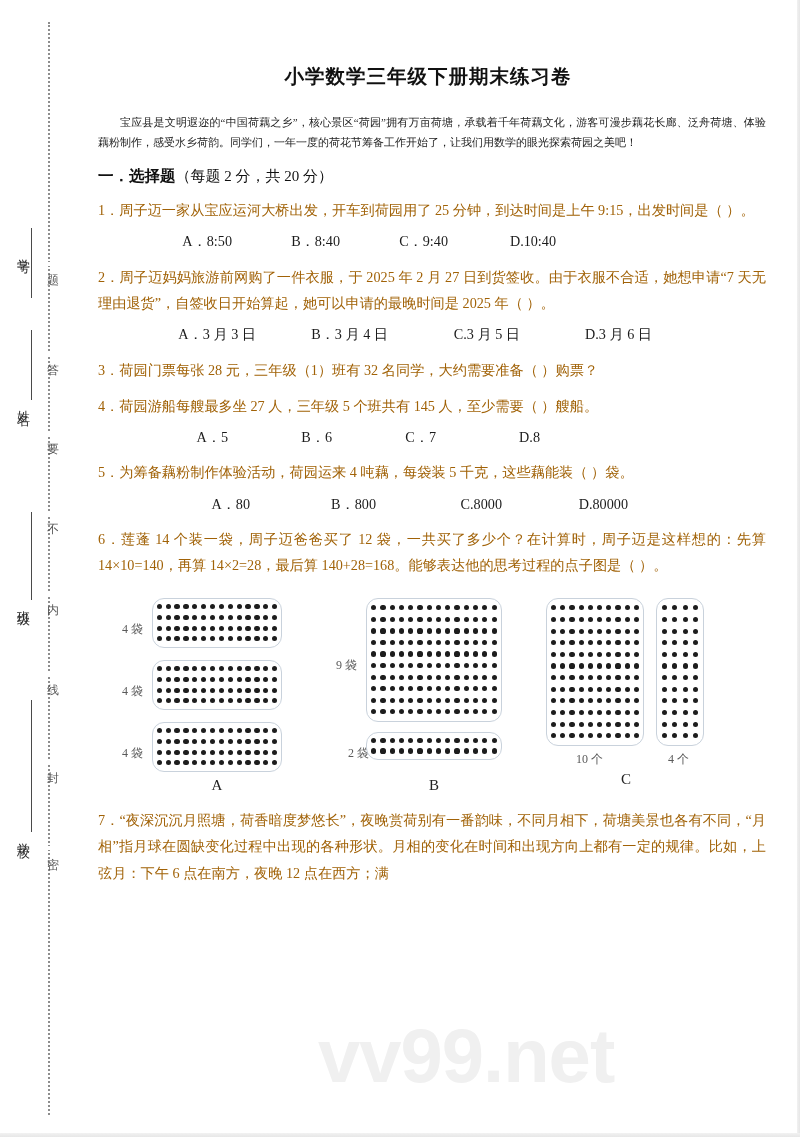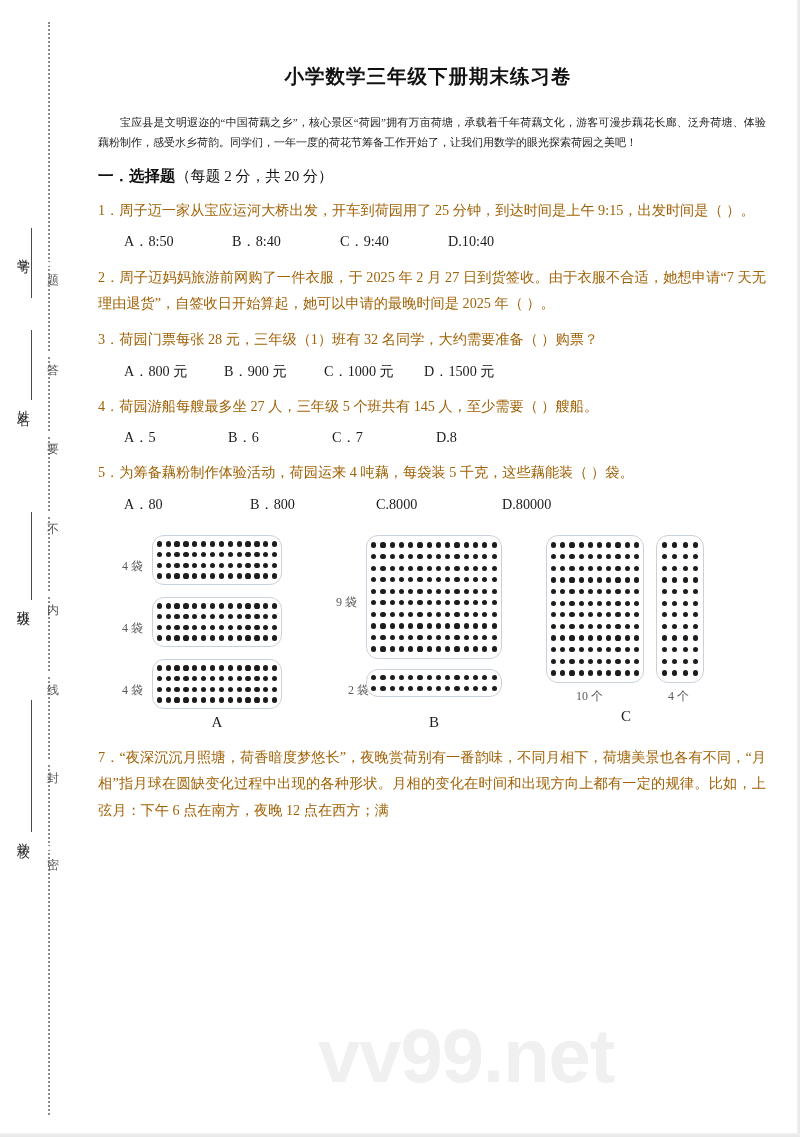--- a/index.html
+++ b/index.html
@@ -148,20 +148,21 @@
     text-align: justify;
     color: #a16207;
   }
 
   .q-options {
     margin: 6px 12px 0 46px;
     font-size: 14.2px;
     line-height: 1.7;
     color: #1b1b1b;
     display: flex;
+    text-align: right;
   }
   .q-options .opt { white-space: nowrap; }
 
   
   .opts-w1 .opt { width: 108px; }
   .opts-w2 .opt { width: 132px; }
   .opts-w3 .opt { width: 100px; }
   .opts-w4 .opt { width: 104px; }
   .opts-w5 .opt { width: 126px; }
 
@@ -257,45 +258,46 @@
 
     <p class="q-stem">1．周子迈一家从宝应运河大桥出发，开车到荷园用了 25 分钟，到达时间是上午 9:15，出发时间是（        ）。</p>
     <div class="q-options opts-w1">
       <span class="opt">A．8:50</span>
       <span class="opt">B．8:40</span>
       <span class="opt">C．9:40</span>
       <span class="opt">D.10:40</span>
     </div>
 
     <p class="q-stem">2．周子迈妈妈旅游前网购了一件衣服，于 2025 年 2 月 27 日到货签收。由于衣服不合适，她想申请“7 天无理由退货”，自签收日开始算起，她可以申请的最晚时间是 2025 年（        ）。</p>
+    <div class="q-options opts-w2">
+      <span class="opt">A．3 月 3 日</span>
+      <span class="opt">B．3 月 4 日</span>
+      <span class="opt">C.3 月 5 日</span>
+      <span class="opt">D.3 月 6 日</span>
+    </div>
 
     <p class="q-stem">3．荷园门票每张 28 元，三年级（1）班有 32 名同学，大约需要准备（        ）购票？</p>
-    <div class="q-options opts-w3">
-      <span class="opt">A．800 元</span>
-      <span class="opt">B．900 元</span>
-      <span class="opt">C．1000 元</span>
-      <span class="opt">D．1500 元</span>
-    </div>
 
     <p class="q-stem">4．荷园游船每艘最多坐 27 人，三年级 5 个班共有 145 人，至少需要（        ）艘船。</p>
     <div class="q-options opts-w4">
       <span class="opt">A．5</span>
       <span class="opt">B．6</span>
       <span class="opt">C．7</span>
       <span class="opt">D.8</span>
     </div>
 
     <p class="q-stem">5．为筹备藕粉制作体验活动，荷园运来 4 吨藕，每袋装 5 千克，这些藕能装（        ）袋。</p>
     <div class="q-options opts-w5">
       <span class="opt">A．80</span>
       <span class="opt">B．800</span>
       <span class="opt">C.8000</span>
       <span class="opt">D.80000</span>
     </div>
 
+    <p class="q-stem">6．莲蓬 14 个装一袋，周子迈爸爸买了 12 袋，一共买了多少个？在计算时，周子迈是这样想的：先算 14×10=140，再算 14×2=28，最后算 140+28=168。能够表达他的思考过程的点子图是（        ）。</p>
 
     <div id="dot-figures">
 
       <div class="figure" style="left:44px;">
         <div class="fig-label" style="left:0px; top:26px;">4 袋</div>
         <div class="fig-label" style="left:0px; top:88px;">4 袋</div>
         <div class="fig-label" style="left:0px; top:150px;">4 袋</div>
 
         <div class="dotbox" id="boxA0" style="left:30px; top:3px;   width:130px; height:50px;">
             <div class="dotrow">

